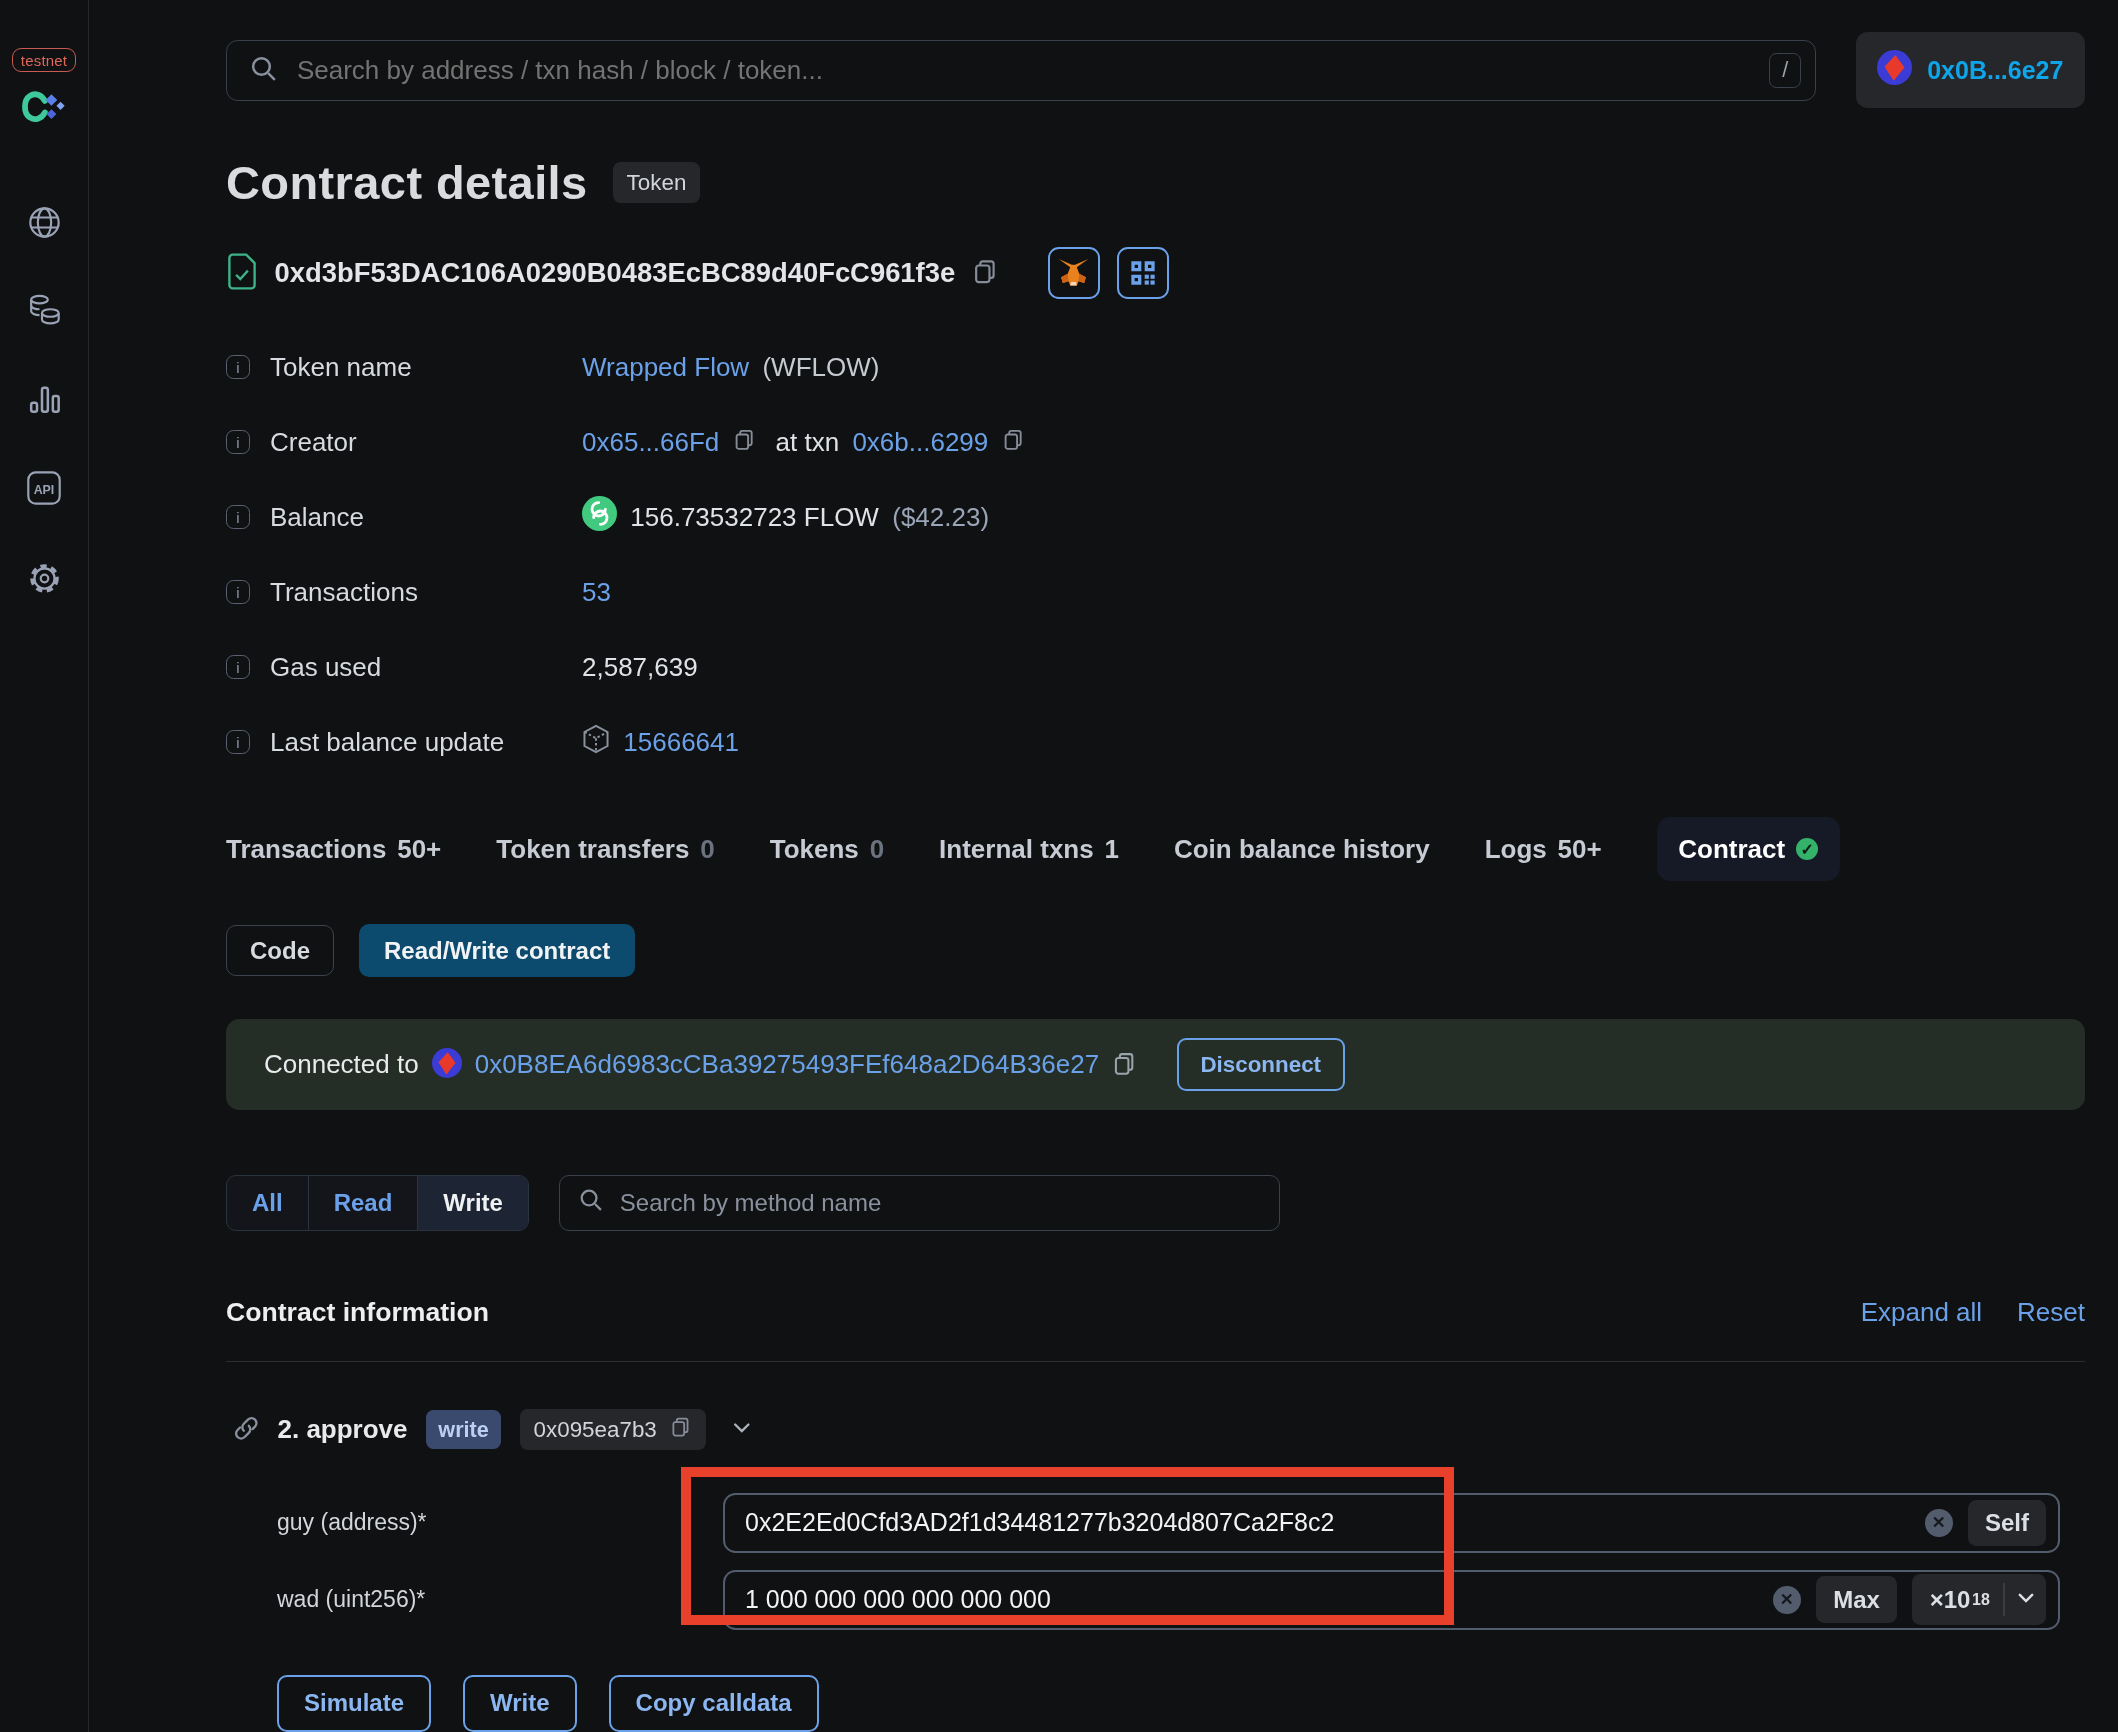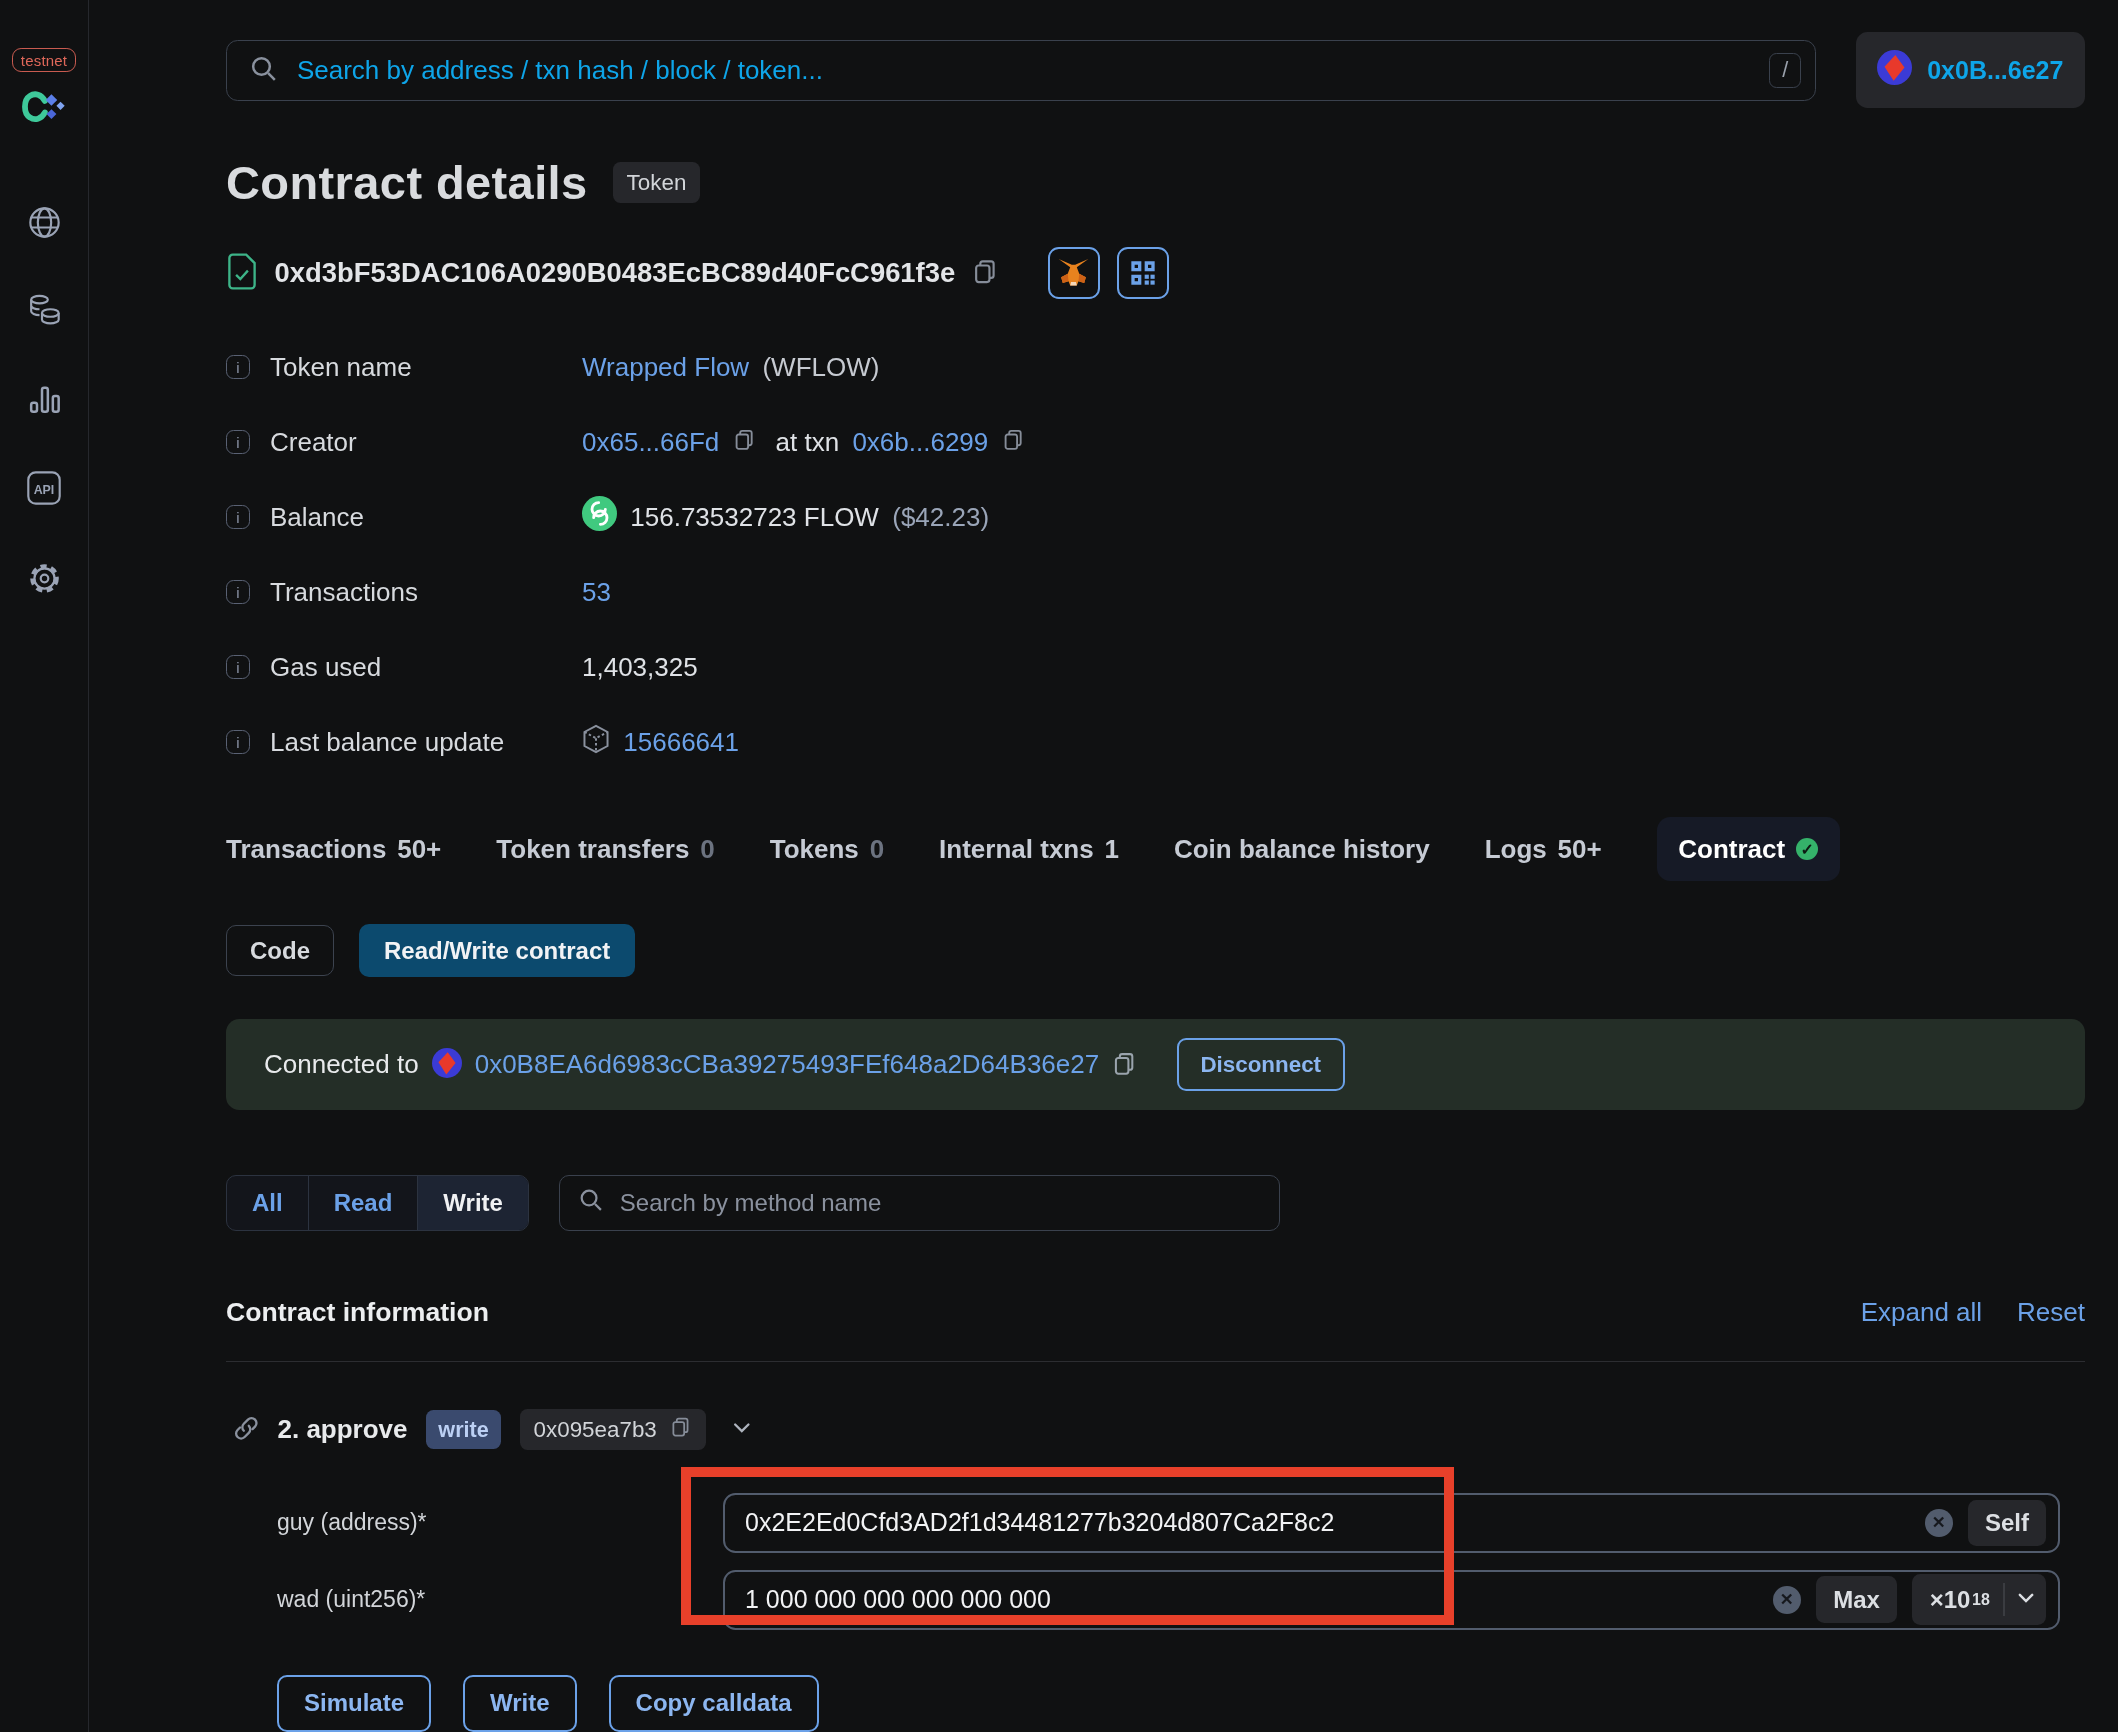--- a/index.html
+++ b/index.html
@@ -25,21 +25,21 @@
   .nav-icons svg { display:block; }
 
   
   .main { flex:1; padding:32px 33px 0 137px; }
 
   .topbar { display:flex; align-items:center; }
   .search-bar {
     flex:1; height:61px; border:1.7px solid #3a414d; border-radius:11.6px;
     display:flex; align-items:center; gap:18.3px; padding:0 13.3px 0 21.6px;
   }
-  .search-placeholder { color:#0ea5e9; font-size:26px; flex:1; }
+  .search-placeholder { color:#737373; font-size:26px; flex:1; }
   .hotkey {
     border:1.7px solid #3a414d; border-radius:7.5px; width:32px; height:35px;
     color:#9aa1ac; display:flex; align-items:center; justify-content:center; font-size:21.6px;
   }
   .wallet-pill {
     margin-left:40px; background:#26272b; border-radius:11.6px; height:76px;
     padding:0 21.6px; display:flex; align-items:center; gap:15px;
     color:#0ea5e9; font-weight:700; font-size:25px;
   }
 
@@ -347,21 +347,21 @@
           <span class="link">53</span>
         </span>
       </div>
 
       <div class="info-row">
         <span class="info-left">
           <i class="info-icon">i</i>
           <span class="info-label">Gas used</span>
         </span>
         <span class="info-value">
-          <span>1,403,325</span>
+          <span>2,587,639</span>
         </span>
       </div>
 
       <div class="info-row">
         <span class="info-left">
           <i class="info-icon">i</i>
           <span class="info-label">Last balance update</span>
         </span>
         <span class="info-value">
           <span>

